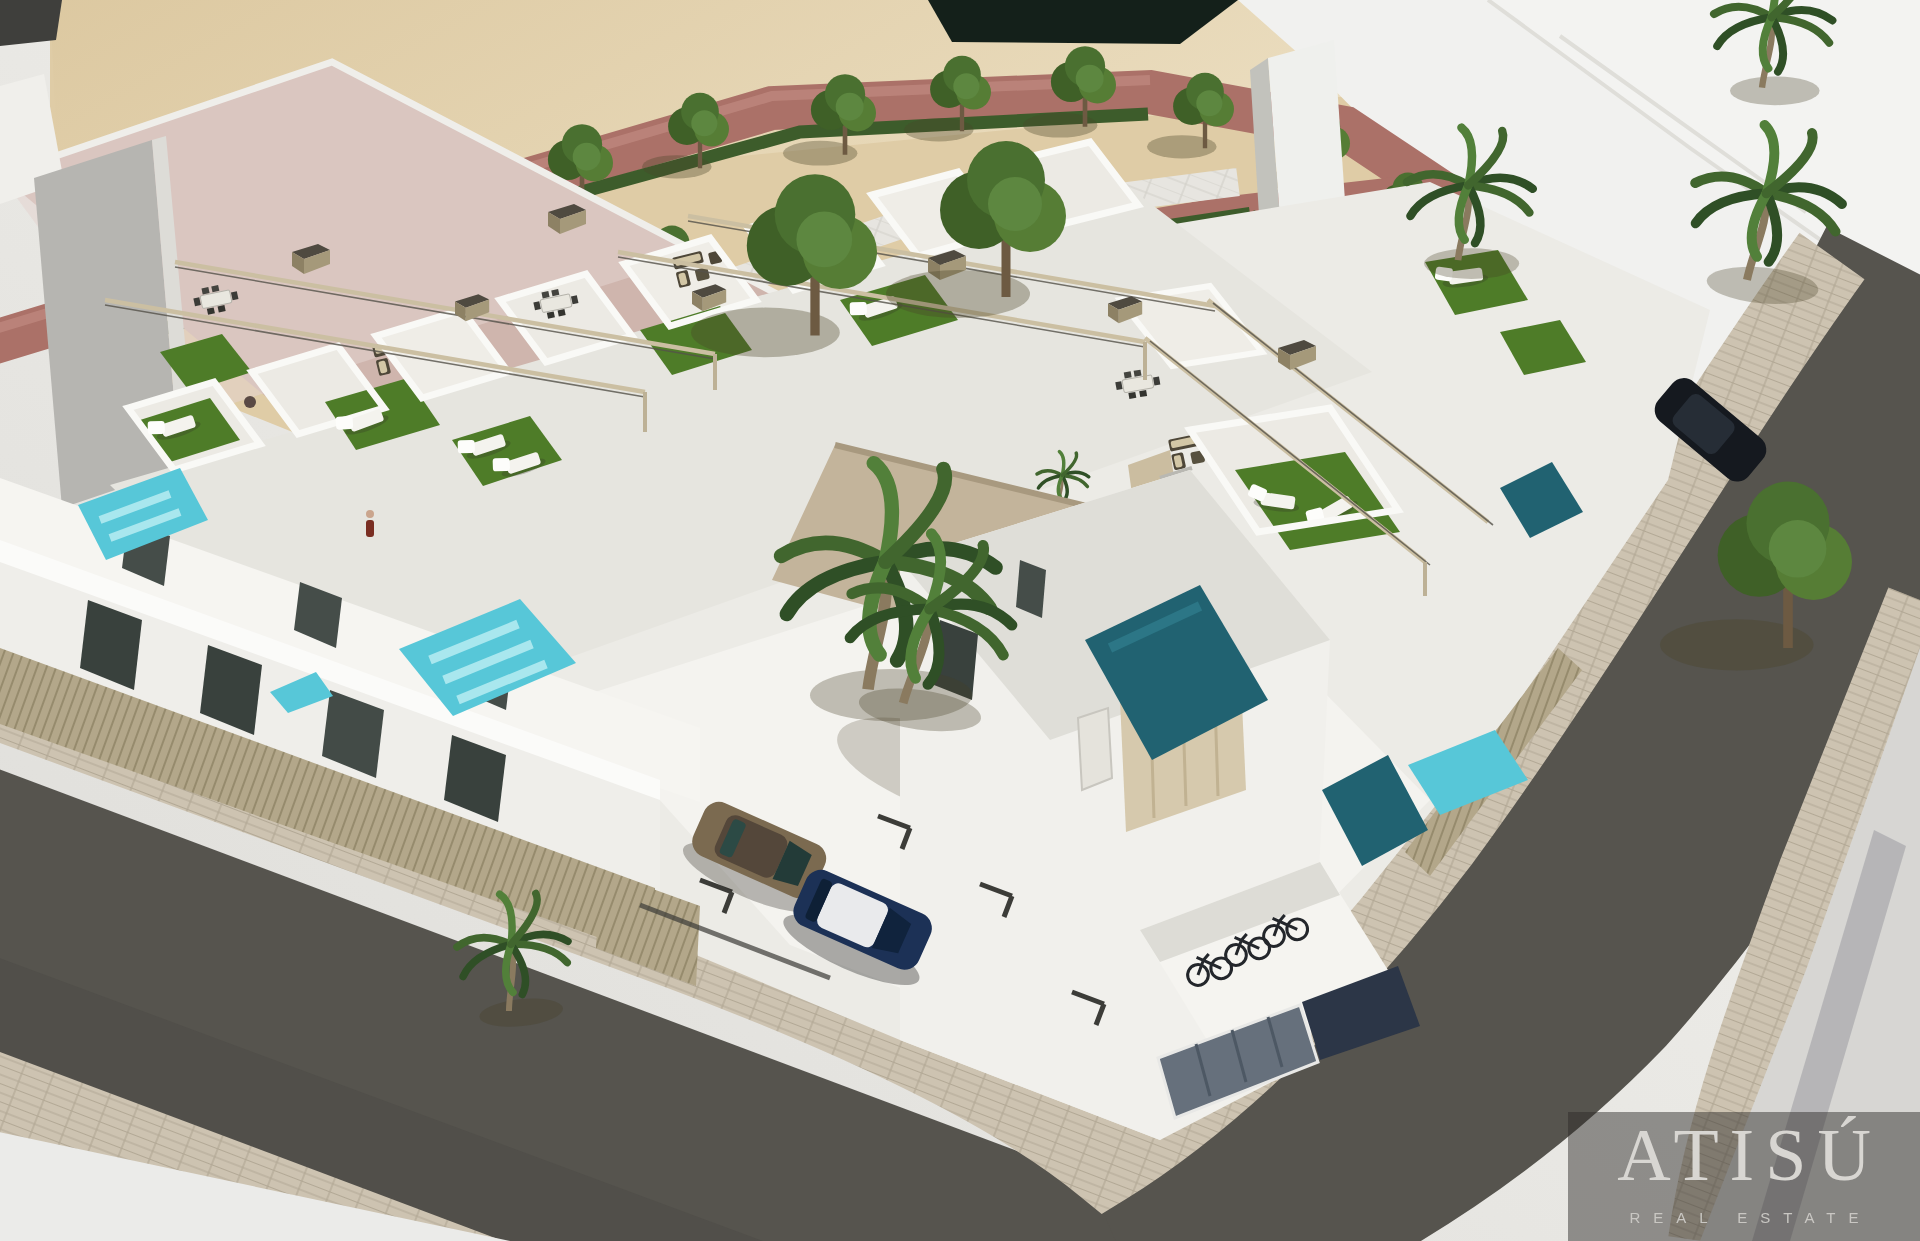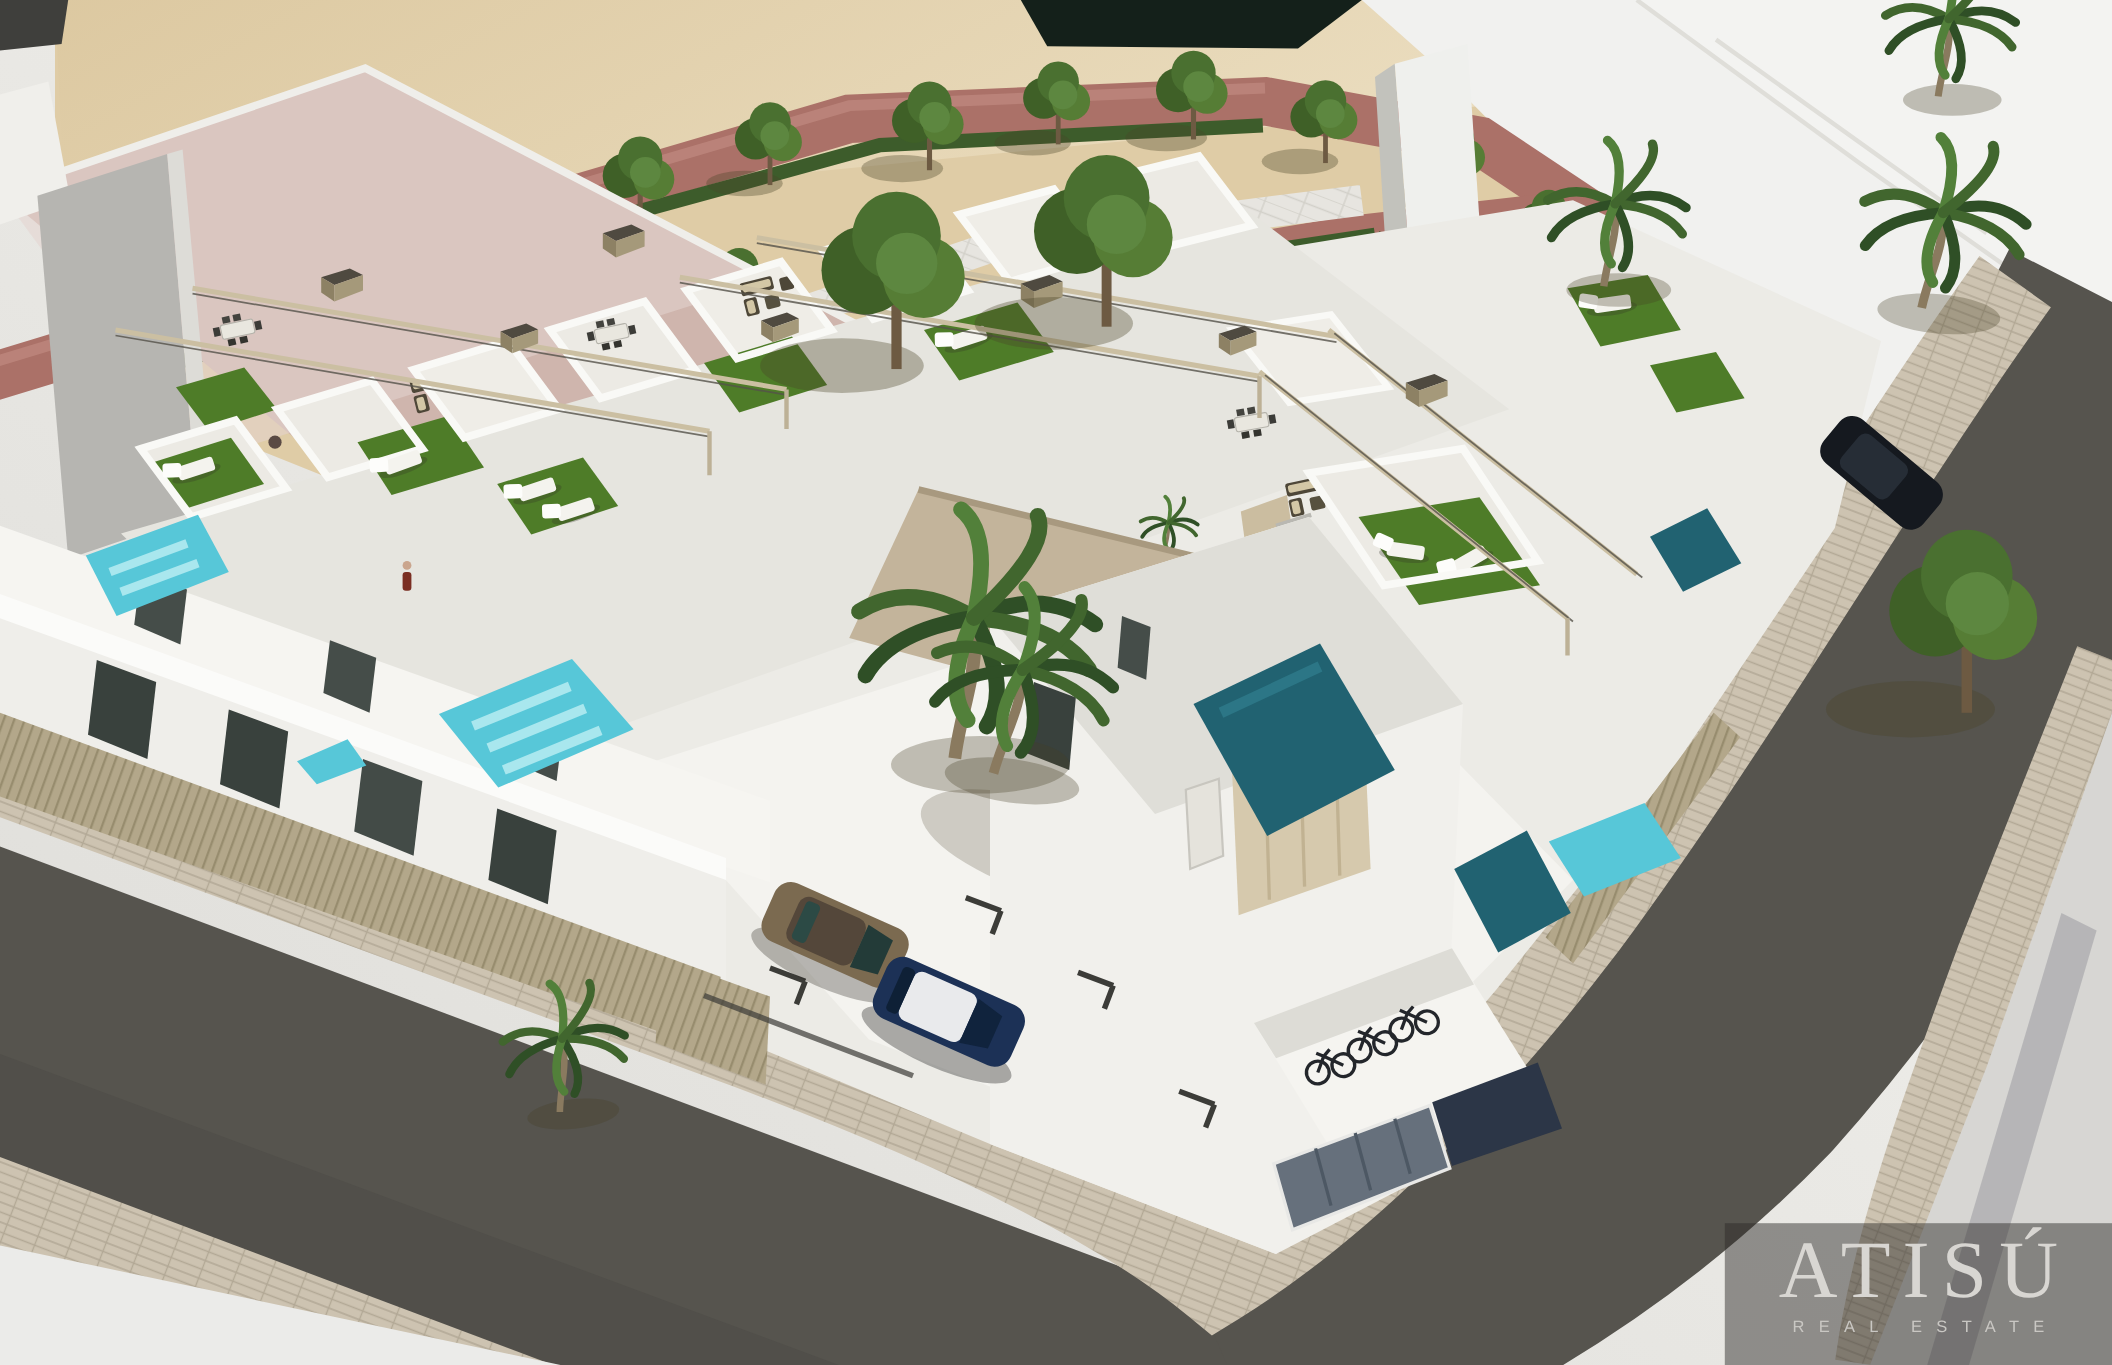--- a/index.html
+++ b/index.html
@@ -5,21 +5,21 @@
   html,body{margin:0;padding:0;background:#9a9a96;}
   .canvas{position:relative;width:1920px;height:1241px;overflow:hidden;background:#e8e7e3;
           font-family:"Liberation Sans",sans-serif;}
   .canvas svg{position:absolute;left:0;top:0;}
   .wm{position:absolute;left:1568px;top:1112px;width:352px;height:129px;
       background:rgba(43,42,40,0.48);display:flex;flex-direction:column;align-items:center;
       justify-content:flex-start;padding-top:4px;box-sizing:border-box;}
   .wm-brand{font-family:"Liberation Serif","DejaVu Serif",serif;font-weight:400;
       font-size:74px;line-height:78px;letter-spacing:11px;text-indent:11px;color:#d8d6d2;}
   .wm-tag{font-family:"Liberation Sans",sans-serif;font-size:15px;letter-spacing:13px;
-      text-indent:13px;color:#c9c7c3;margin-top:4px;white-space:nowrap;}
+      text-indent:13px;color:#c9c7c3;margin-top:15px;white-space:nowrap;}
 </style>
 </head>
 <body>
 
 <div class="canvas">
 <svg width="1920" height="1241" viewBox="0 0 1920 1241">
   <defs>
     <linearGradient id="bgGrad" x1="0" y1="1" x2="1" y2="0">
       <stop offset="0" stop-color="#dddcd8"></stop>
           <stop offset="0.6" stop-color="#ecebe7"></stop>

